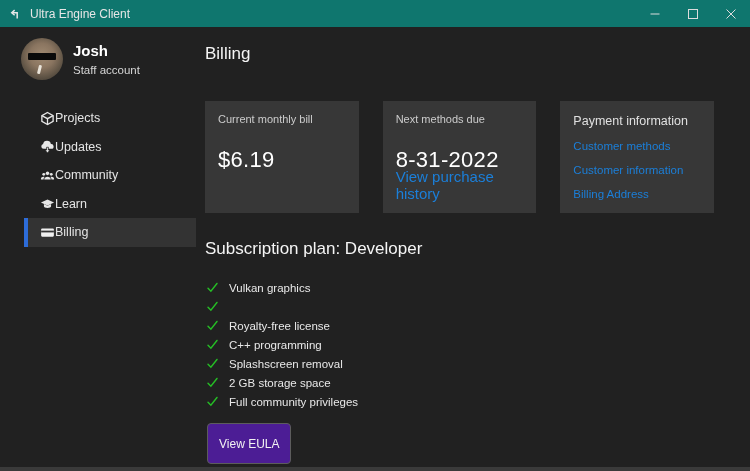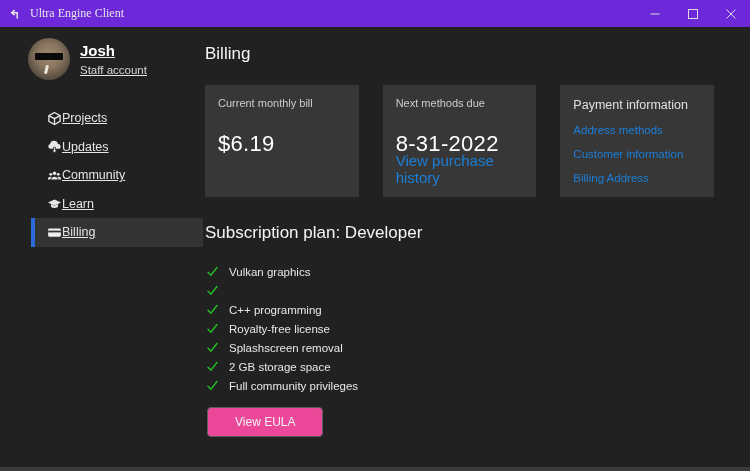--- a/index.html
+++ b/index.html
@@ -4,30 +4,29 @@
 <style>
   * { margin:0; padding:0; box-sizing:border-box; }
   html,body { background:#111; }
   body { font-family:"Liberation Sans", sans-serif; }
   .window{
     position:relative; width:750px; height:471px; background:#212121;
     overflow:hidden; color:#e6e6e6;
   }
   
   .titlebar{
-    height:27px; background:#6d28d9; display:flex; align-items:center;
+    height:27px; background:#0f766e; display:flex; align-items:center;
     padding-left:7px;
-    font-family:Liberation Serif, serif;
   }
   .app-icon{ width:16px; height:16px; display:flex; align-items:center; justify-content:center; }
   .app-title{ font-size:12px; color:#e6e6e6; margin-left:7px; }
   .controls{ margin-left:auto; display:flex; height:100%; }
   .win-btn{ width:38px; height:100%; display:flex; align-items:center; justify-content:center; cursor:default; }
   
-  .sidebar{ position:absolute; left:12px; top:27px; width:191px;text-decoration:underline; }
+  .sidebar{ position:absolute; left:5px; top:27px; width:191px; }
   .profile{ display:flex; align-items:center; padding:11px 0 0 16px; }
   .avatar{
     position:relative; width:42px; height:42px; border-radius:50%; overflow:hidden;
     background:radial-gradient(circle at 50% 42%, #a08a72 0%, #8a7560 38%, #5d5244 68%, #35302b 100%);
     flex:0 0 auto;
   }
   .avatar .shades{ position:absolute; left:7px; top:15px; width:28px; height:7px; background:#0a0a0a; border-radius:1px; }
   .avatar .cig{ position:absolute; left:17px; top:27px; width:3px; height:9px; background:#e9e4da; transform:rotate(14deg); border-radius:1px; }
   .profile-text{ margin-left:10px; }
   .uname{ font-size:15px; font-weight:bold; color:#ffffff; }
@@ -40,38 +39,38 @@
   .nav-item .nicon{ width:16px; height:16px; display:flex; align-items:center; justify-content:center; }
   .nav-item .nlabel{ font-size:12.5px; color:#e4e4e4; }
   .nav-item.active{ background:#333333; }
   .nav-item.active::before{
     content:""; position:absolute; left:0; top:0; bottom:0; width:4px;
     background:var(--accent-blue, #2d6cd8);
   }
   
   .main{ position:absolute; left:205px; top:27px; width:509px; }
   .h1{ margin-top:17px; font-size:17px; font-weight:400; color:#f5f5f5; }
-  .cards{ display:flex; gap:24px; margin-top:21px;border-radius:28px; }
+  .cards{ display:flex; gap:24px; margin-top:37px;border-radius:28px; }
   .card{
     position:relative; width:161px; height:112px; background:#373737;
     padding:12px 13px;
   }
   .card-label{ font-size:11px; color:#cccccc; }
   .card-value{ font-size:22px; color:#ffffff; margin-top:22px; letter-spacing:0.3px; }
   .card-link{ position:absolute; left:13px; bottom:11px; font-size:15px; color:var(--link-blue,#1b7fd9); cursor:pointer; }
   .card-header{ font-size:12.5px; color:#e0e0e0; margin-top:1px; }
   .plink{ display:block; font-size:11.5px; color:var(--link-blue,#1b7fd9); margin-top:12px; cursor:pointer; }
   .h2{ margin-top:26px; font-size:17px; font-weight:400; color:#f5f5f5; }
   .features{ list-style:none; margin-top:16px; }
   .feature{ height:19px; display:flex; align-items:flex-end; }
   .feature .check{ width:14px; height:14px; display:flex; align-items:center; justify-content:center; }
   .feature .ftext{ margin-left:10px; font-size:11.5px; color:#e8e8e8; }
   .eula-btn{
-    margin-top:15px; margin-left:2px; height:30px; padding:0 27px;
-    background:#ec4899; color:#f2f2f2; font-size:12px; font-family:inherit;
+    margin-top:15px; margin-left:2px; height:41px; padding:0 11px;
+    background:#4c1d95; color:#f2f2f2; font-size:12px; font-family:inherit;
     border:1px solid #5c5c5c; border-radius:4px; cursor:pointer;
   }
   .bottom-edge{ position:absolute; left:0; right:0; bottom:0; height:4px; background:#3a3a3a; }
   svg{ display:block; }
 </style>
 </head>
 <body>
 
 <div class="window">
 
@@ -182,21 +181,21 @@
       </div>
 
       <div class="card">
         <div class="card-label">Next methods due</div>
         <div class="card-value">8-31-2022</div>
         <a class="card-link">View purchase history</a>
       </div>
 
       <div class="card">
         <div class="card-header">Payment information</div>
-        <a class="plink">Address methods</a>
+        <a class="plink">Customer methods</a>
         <a class="plink">Customer information</a>
         <a class="plink">Billing Address</a>
       </div>
     </div>
 
     <div class="h2">Subscription plan: Developer</div>
 
     <ul class="features">
       <li class="feature">
         <span class="check">
@@ -212,29 +211,29 @@
               <path d="M2.5 9 L6 12.5 L13.5 3" fill="none" stroke="#25bd25" stroke-width="1.8" stroke-linecap="round"></path>
             </svg>
           </span>
       </li>
       <li class="feature">
         <span class="check">
             <svg width="13" height="13" viewBox="0 0 16 16">
               <path d="M2.5 9 L6 12.5 L13.5 3" fill="none" stroke="#25bd25" stroke-width="1.8" stroke-linecap="round"></path>
             </svg>
           </span>
+        <span class="ftext">Royalty-free license</span>
+      </li>
+      <li class="feature">
+        <span class="check">
+            <svg width="13" height="13" viewBox="0 0 16 16">
+              <path d="M2.5 9 L6 12.5 L13.5 3" fill="none" stroke="#25bd25" stroke-width="1.8" stroke-linecap="round"></path>
+            </svg>
+          </span>
         <span class="ftext">C++ programming</span>
-      </li>
-      <li class="feature">
-        <span class="check">
-            <svg width="13" height="13" viewBox="0 0 16 16">
-              <path d="M2.5 9 L6 12.5 L13.5 3" fill="none" stroke="#25bd25" stroke-width="1.8" stroke-linecap="round"></path>
-            </svg>
-          </span>
-        <span class="ftext">Royalty-free license</span>
       </li>
       <li class="feature">
         <span class="check">
             <svg width="13" height="13" viewBox="0 0 16 16">
               <path d="M2.5 9 L6 12.5 L13.5 3" fill="none" stroke="#25bd25" stroke-width="1.8" stroke-linecap="round"></path>
             </svg>
           </span>
         <span class="ftext">Splashscreen removal</span>
       </li>
       <li class="feature">

